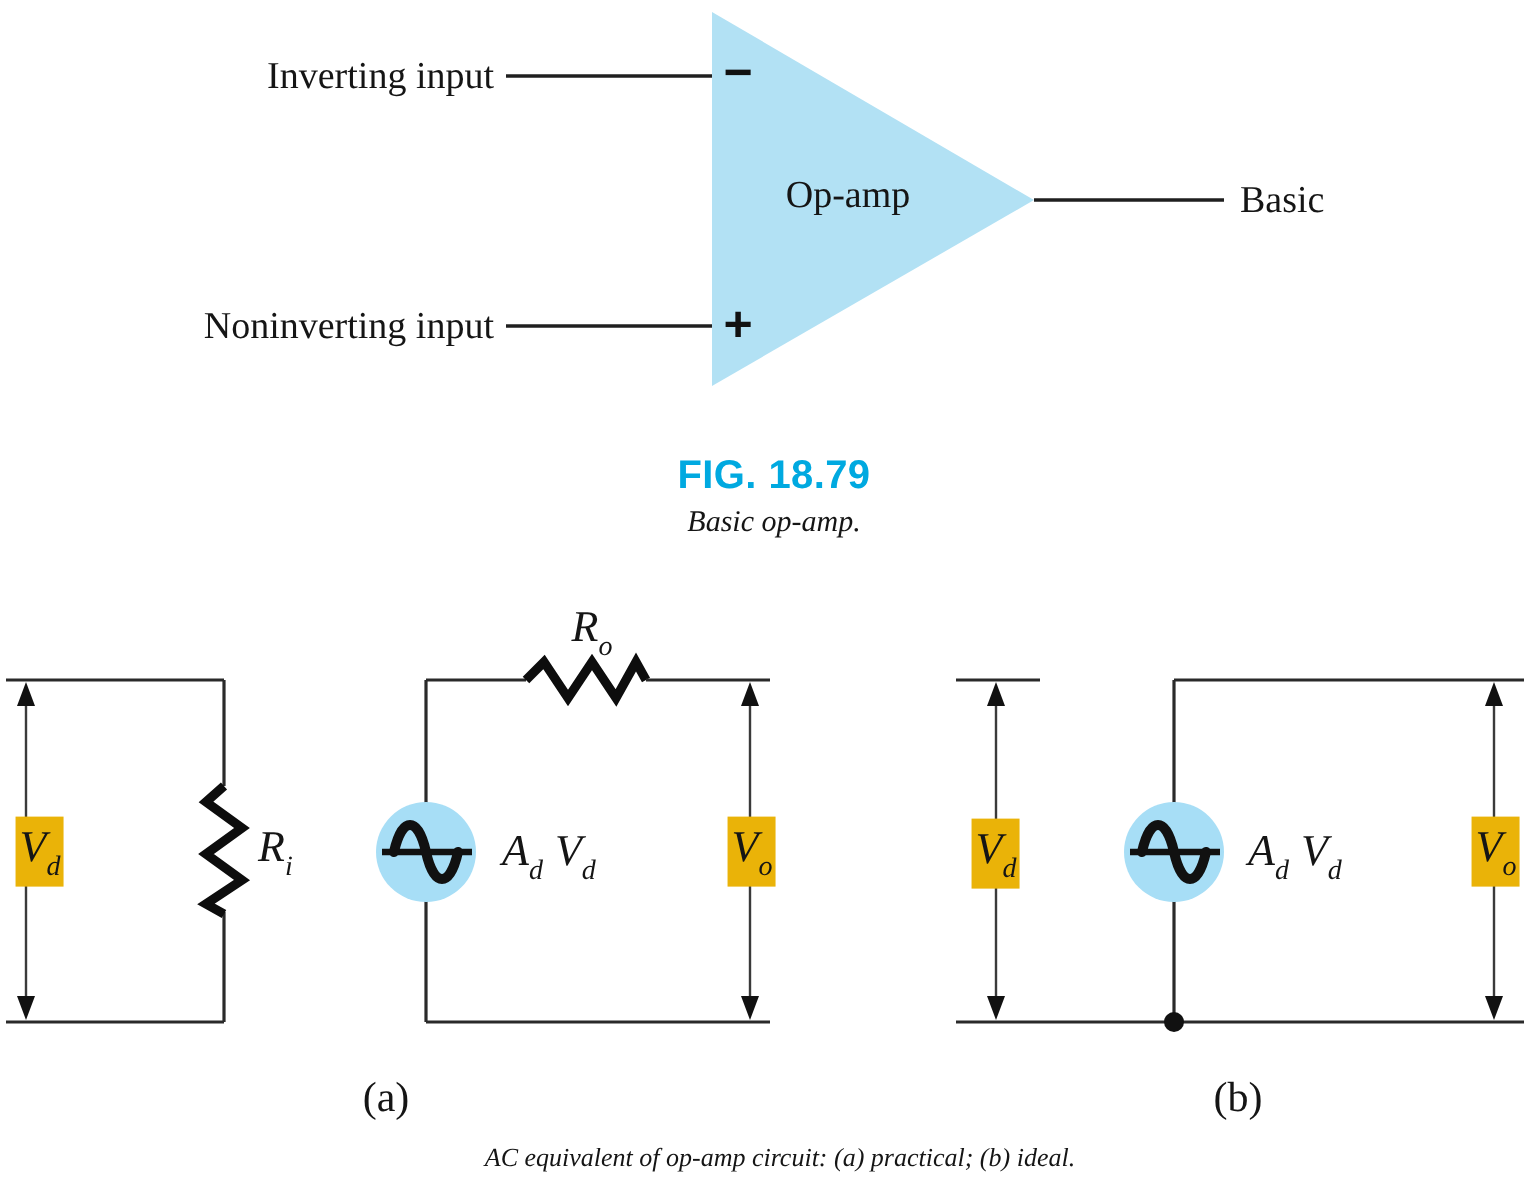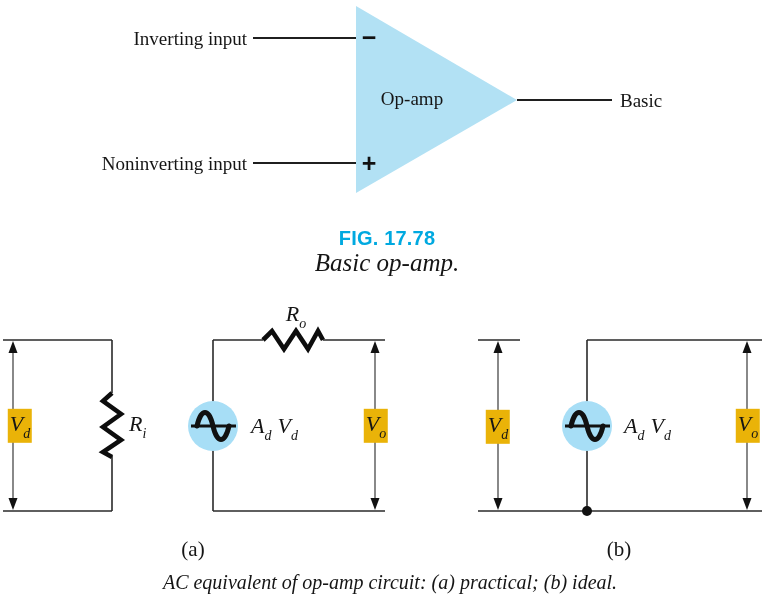--- a/index.html
+++ b/index.html
@@ -6,27 +6,27 @@
   .page{position:relative;width:769px;height:601px;background:#ffffff;overflow:hidden;
         font-family:"Liberation Serif", serif;color:#1a1a1a;padding-left:41px;}
   svg.layer{position:absolute;left:0;top:0;}
   .lbl{position:absolute;white-space:nowrap;line-height:1;}
   .serif{font-family:"Liberation Serif", serif;font-size:19px;color:#151515;}
   .right{text-align:right;}
   .ctr{transform:translate(-50%,-50%);}
   .vctr{transform:translate(0,-50%);}
   .sign{font-family:"Liberation Sans", sans-serif;font-weight:bold;font-size:25px;color:#111;}
   .fignum{font-family:"Liberation Sans", sans-serif;font-weight:bold;font-size:20px;color:#00A9E0;letter-spacing:0.2px;}
-  .figcap{font-style:italic;font-size:25px;color:#151515;}
+  .figcap{font-style:italic;font-size:15px;color:#151515;}
   .math{font-size:22px;font-style:italic;color:#151515;}
   .math sub{font-size:14px;font-style:italic;position:relative;top:2px;left:0px;}
   .math .sp{margin-left:6px;}
   .wbg{background:#eab308;padding:4px 2px;}
   .sublbl{font-size:21px;color:#151515;}
-  .caption{font-style:italic;font-size:20px;color:#151515;text-align:center;}
+  .caption{font-style:italic;font-size:13px;color:#151515;text-align:center;}
 </style>
 </head>
 <body>
 
 <div class="page">
 
   <svg class="layer" width="769" height="601" viewBox="0 0 769 601">
 
     <polygon points="356,6 356,193 517,100" fill="#B2E1F4"></polygon>
     <line x1="253" y1="38" x2="356" y2="38" stroke="#1f1f1f" stroke-width="1.8"></line>
@@ -74,23 +74,23 @@
 
     <line x1="747" y1="349" x2="747" y2="501" stroke="#3a3a3a" stroke-width="1.2"></line>
     <polygon points="747,341 742.5,353 751.5,353" fill="#111"></polygon>
     <polygon points="747,510 742.5,498 751.5,498" fill="#111"></polygon>
   </svg>
 
   <div class="lbl serif right" style="left:60px;top:29px;width:187px;">Inverting input</div>
   <div class="lbl serif right" style="left:60px;top:154px;width:187px;">Noninverting input</div>
   <div class="lbl sign ctr" style="left:369px;top:37px;">−</div>
   <div class="lbl sign ctr" style="left:369px;top:163px;">+</div>
-  <div class="lbl serif ctr" style="left:412px;top:98px;">Op-amp</div>
+  <div class="lbl serif ctr" style="left:424px;top:98px;">Op-amp</div>
   <div class="lbl serif" style="left:620px;top:91px;">Basic</div>
-  <div class="lbl fignum ctr" style="left:387px;top:238px;">FIG. 17.78</div>
+  <div class="lbl fignum ctr" style="left:387px;top:238px;">FIG. 18.79</div>
   <div class="lbl figcap ctr" style="left:387px;top:262px;">Basic op-amp.</div>
 
   <div class="lbl math ctr wbg" style="left:20px;top:426px;"><span>V</span><sub>d</sub></div>
   <div class="lbl math vctr" style="left:129px;top:426px;"><span>R</span><sub>i</sub></div>
   <div class="lbl math ctr" style="left:296px;top:316px;"><span>R</span><sub>o</sub></div>
   <div class="lbl math vctr" style="left:251px;top:428px;"><span>A</span><sub>d</sub><span class="sp">V</span><sub>d</sub></div>
   <div class="lbl math ctr wbg" style="left:376px;top:426px;"><span>V</span><sub>o</sub></div>
   <div class="lbl sublbl ctr" style="left:193px;top:549px;">(a)</div>
 
   <div class="lbl math ctr wbg" style="left:498px;top:427px;"><span>V</span><sub>d</sub></div>

